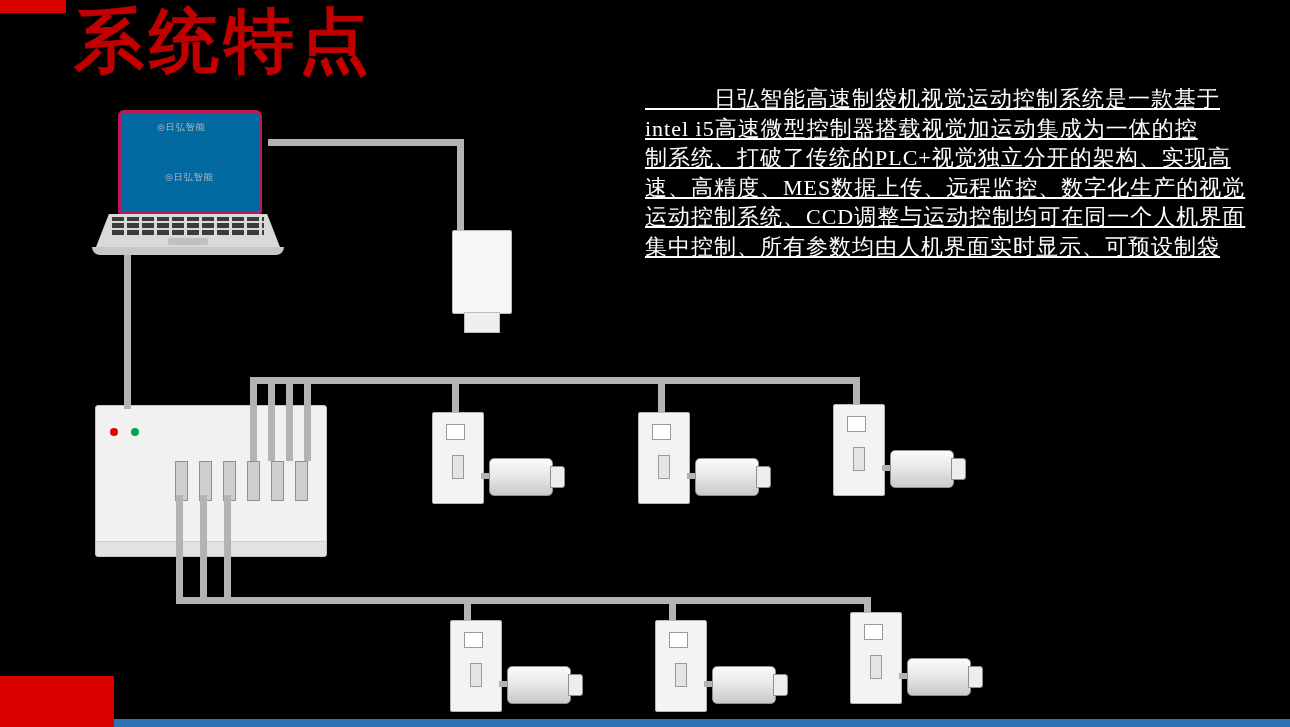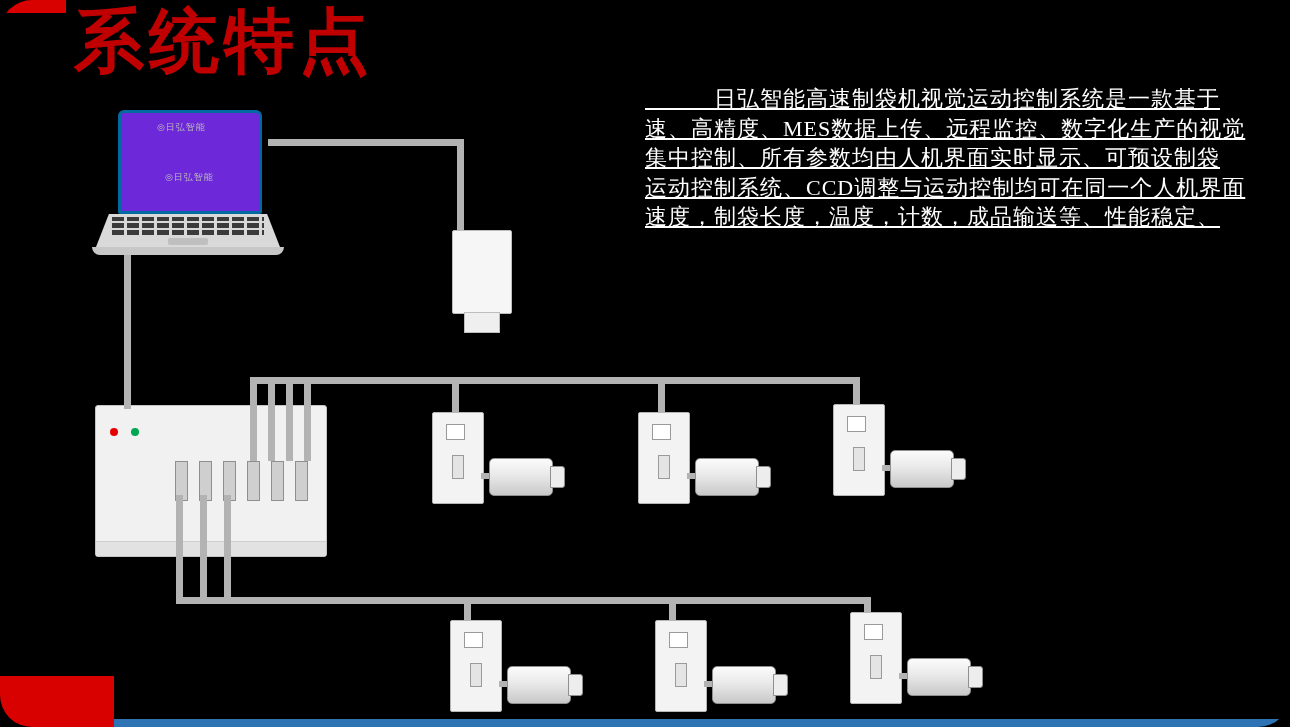--- a/index.html
+++ b/index.html
@@ -1,20 +1,19 @@
 <!DOCTYPE html>
 <html style="--bg: #000000; --title-red: #c00000; --accent-red: #d90000; --footer-blue: #2e74b5; --text: #ffffff; --device-fill: #f3f3f3; --device-border: #b5b5b5; --cable: #b3b3b3; --led-red: #e60000; --led-green: #00a651;"><head>
 <meta charset="utf-8">
 <style>
   html,body{margin:0;padding:0;background:#000;}
   .slide{
     position:relative;width:1290px;height:727px;overflow:hidden;
     background:var(--bg,#000);
     font-family:"Liberation Serif","DejaVu Serif",serif;
-    border-radius:32px;
   }
   
   .corner-red{position:absolute;left:0;top:0;width:66px;height:13px;background:var(--accent-red,#d90000);z-index:5;}
   .title{
     position:absolute;left:74px;top:2px;margin:0;z-index:6;
     color:var(--title-red,#c00000);font-size:70px;font-weight:bold;letter-spacing:5px;line-height:1.1;
     font-family:"DejaVu Serif","Liberation Serif",serif;
   }
   .footer-red{position:absolute;left:0;top:676px;width:114px;height:51px;background:var(--accent-red,#d90000);z-index:5;}
   .footer-blue{position:absolute;left:114px;top:719px;width:1176px;height:8px;background:var(--footer-blue,#2e74b5);z-index:5;}
@@ -22,22 +21,22 @@
   .desc{
     position:absolute;left:645px;top:84px;width:645px;z-index:6;
     color:var(--text,#fff);font-size:22px;line-height:29.5px;letter-spacing:1px;
   }
   .desc .line{white-space:nowrap;text-decoration:underline;}
   
   .cable{position:absolute;background:var(--cable,#b3b3b3);z-index:3;}
   .cable.h{height:7px;}
   .cable.v{width:7px;}
   
-  .lp-screen{position:absolute;left:118px;top:110px;width:138px;height:98px;background:#6d28d9;
-    border:3px solid #0369a1;border-radius:6px 6px 2px 2px;z-index:4;}
+  .lp-screen{position:absolute;left:118px;top:110px;width:138px;height:98px;background:#0369a1;
+    border:3px solid #be185d;border-radius:6px 6px 2px 2px;z-index:4;}
   .wm{position:absolute;font-size:9px;color:#bdbdbd;letter-spacing:1px;
     font-family:"Liberation Sans","DejaVu Sans",sans-serif;}
   .wm1{left:36px;top:8px;}
   .wm2{left:44px;top:58px;}
   .lp-deck{position:absolute;left:96px;top:214px;width:184px;height:33px;background:#d9d9d9;
     clip-path:polygon(7% 0,93% 0,100% 100%,0 100%);z-index:4;}
   .lp-keys{position:absolute;left:16px;top:3px;width:152px;height:18px;background-color:#3b3b3b;
     background-image:repeating-linear-gradient(90deg,transparent 0 12px,#d9d9d9 12px 15px),
                      repeating-linear-gradient(0deg,transparent 0 5px,#d9d9d9 5px 7px);}
   .lp-touchpad{position:absolute;left:72px;top:24px;width:40px;height:7px;background:#bfbfbf;border-radius:2px;}
@@ -71,24 +70,25 @@
 </head>
 <body>
 
 <div class="slide">
 
   <div class="corner-red"></div>
   <h1 class="title">系统特点</h1>
 
   <div class="desc">
     <div class="line">　　　日弘智能高速制袋机视觉运动控制系统是一款基于</div>
+    <div class="line">intel i5高速微型控制器搭载视觉加运动集成为一体的控</div>
+    <div class="line">制系统、打破了传统的PLC+视觉独立分开的架构、实现高</div>
     <div class="line">速、高精度、MES数据上传、远程监控、数字化生产的视觉</div>
+    <div class="line">运动控制系统、CCD调整与运动控制均可在同一个人机界面</div>
     <div class="line">集中控制、所有参数均由人机界面实时显示、可预设制袋</div>
-    <div class="line">运动控制系统、CCD调整与运动控制均可在同一个人机界面</div>
-    <div class="line">速度，制袋长度，温度，计数，成品输送等、性能稳定、</div>
   </div>
 
   <div class="cable h" style="left:268px;top:139px;width:196px;"></div>
   <div class="cable v" style="left:457px;top:139px;height:93px;"></div>
   <div class="cable v" style="left:124px;top:250px;height:159px;"></div>
 
   <div class="cable h" style="left:250px;top:377px;width:610px;"></div>
   <div class="cable v" style="left:250px;top:377px;height:84px;"></div>
   <div class="cable v" style="left:268px;top:377px;height:84px;"></div>
   <div class="cable v" style="left:286px;top:377px;height:84px;"></div>

